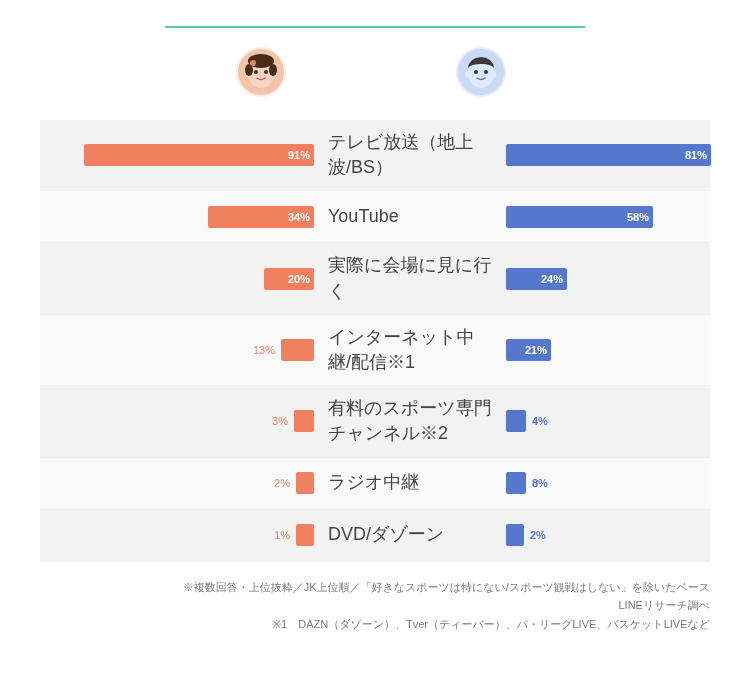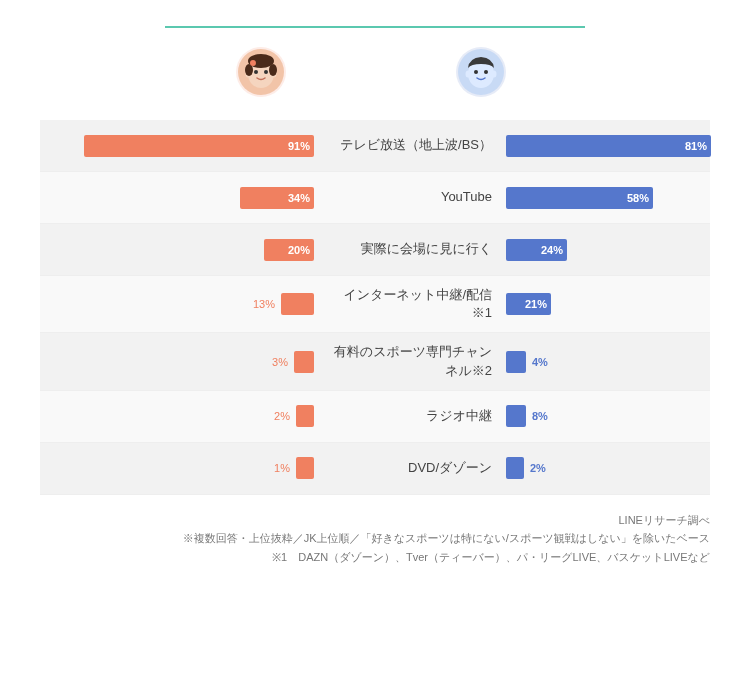--- a/index.html
+++ b/index.html
@@ -96,22 +96,22 @@
     }
     .bar-label-outside {
       font-size: 11px;
       font-weight: normal;
       color: #f08060;
       white-space: nowrap;
       margin-right: 2px;
     }
     .row-label {
       width: 180px;
-      text-align: right;
-      font-size: 13px;
+      text-align: left;
+      font-size: 18px;
       color: #444;
       flex-shrink: 0;
       padding: 0 8px;
       line-height: 1.4;
     }
     .dk-side {
       width: 280px;
       display: flex;
       align-items: center;
       justify-content: flex-start;
@@ -233,21 +233,21 @@
       </div>
       <div class="row-label">テレビ放送（地上波/BS）</div>
       <div class="dk-side">
         <div class="dk-bar" style="width: 205px;">
           <span class="bar-label-dk">81%</span>
         </div>
       </div>
     </div>
     <div class="chart-row">
       <div class="jk-side">
-        <div class="jk-bar" style="width: 74px;">
+        <div class="jk-bar" style="width: 106px;">
           <span class="bar-label">34%</span>
         </div>
       </div>
       <div class="row-label">YouTube</div>
       <div class="dk-side">
         <div class="dk-bar" style="width: 147px;">
           <span class="bar-label-dk">58%</span>
         </div>
       </div>
     </div>
@@ -305,16 +305,16 @@
       </div>
       <div class="row-label">DVD/ダゾーン</div>
       <div class="dk-side">
         <div class="dk-bar" style="width: 16px;"></div>
         <span class="bar-label-dk-outside">2%</span>
       </div>
     </div>
   </div>
 
 <div class="footnote" id="footnote-section">
+    <div>※複数回答・上位抜粋／JK上位順／「好きなスポーツは特にない/スポーツ観戦はしない」を除いたベース</div>
     <div>LINEリサーチ調べ</div>
-    <div>※複数回答・上位抜粋／JK上位順／「好きなスポーツは特にない/スポーツ観戦はしない」を除いたベース</div>
     <div>※1　DAZN（ダゾーン）、Tver（ティーバー）、パ・リーグLIVE、バスケットLIVEなど</div>
   </div>
 
 </body></html>

